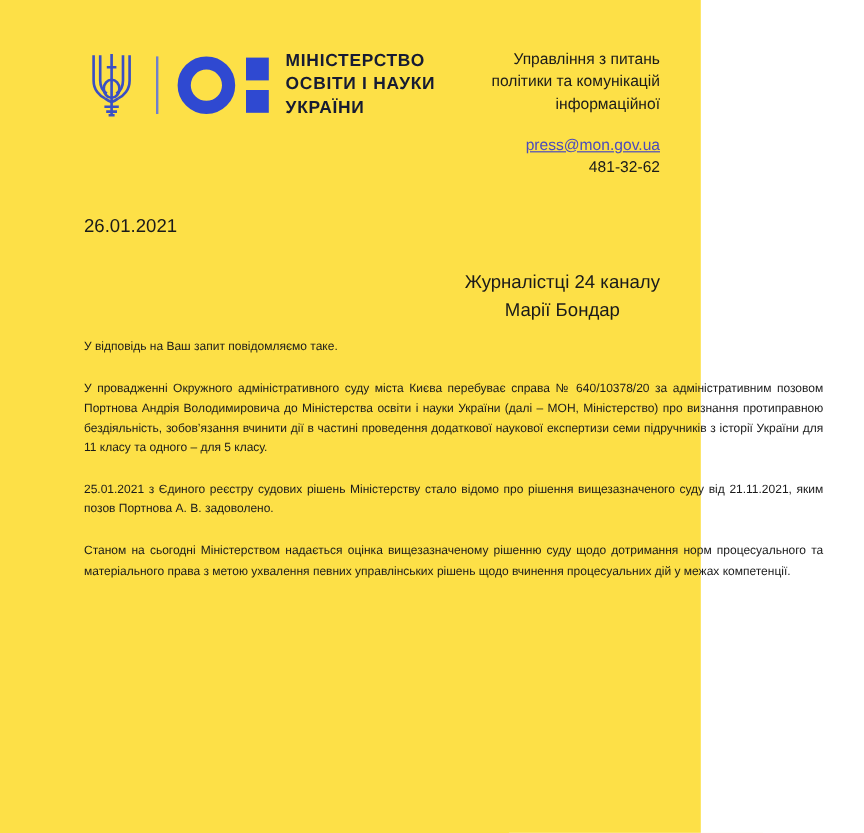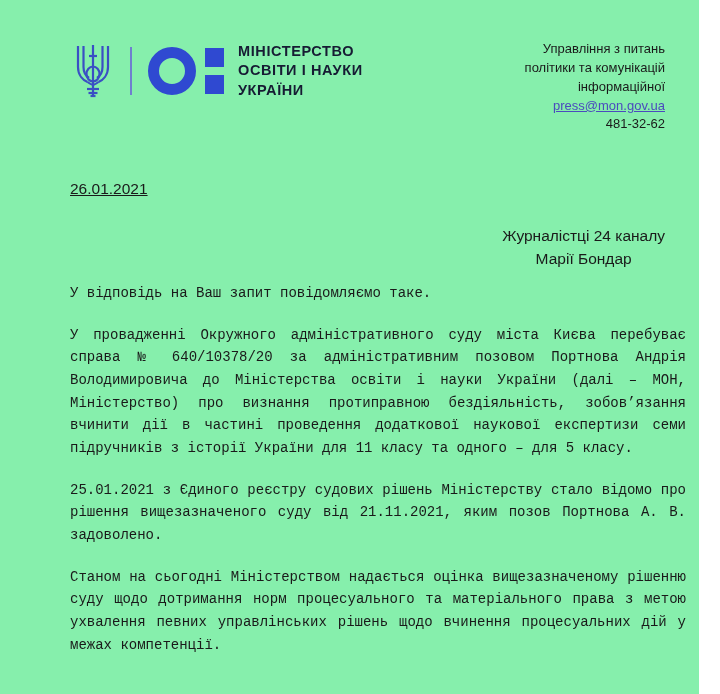--- a/index.html
+++ b/index.html
@@ -11,23 +11,23 @@
     width: 720px;
     height: 694px;
     overflow: hidden;
     font-family: "Liberation Sans", sans-serif;
     color: #1a1a1a;
     position: relative;
   }
 
   .page {
     position: relative;
-    width: 699px;
+    width: 584px;
     height: 694px;
-    background: #86efac;
+    background: #fde047;
   }
 
   
   .letterhead {
     position: absolute;
     top: 36px;
     left: 70px;
     right: 34px;
     display: flex;
     align-items: flex-start;
@@ -94,53 +94,52 @@
   .contact-block {
     text-align: right;
     font-size: 13px;
     line-height: 1.45;
     color: #1a1a1a;
     padding-top: 4px;
   }
   .contact-email {
     color: #4b4bbd;
     display: block;
+    margin-top: 15px;
   }
   .contact-phone {
     display: block;
   }
 
   
   .doc-date {
     position: absolute;
     top: 180px;
     left: 70px;
     font-size: 15.5px;
-    text-decoration: underline;
   }
 
   .addressee {
     position: absolute;
     top: 224px;
     right: 34px;
     text-align: center;
     font-size: 15.5px;
     line-height: 1.5;
   }
   .addressee div { display: block; }
 
   .body-copy {
     position: absolute;
     top: 282px;
     left: 70px;
     width: 616px;
-    font-size: 14px;
+    font-size: 10px;
     line-height: 1.62;
     text-align: justify;
-    font-family: Liberation Mono, monospace;
   }
   .body-copy p {
     margin: 0 0 19px 0;
     text-align: justify;
   }
   .body-copy p:last-child { margin-bottom: 4px; }
 </style>
 </head>
 <body>
 

